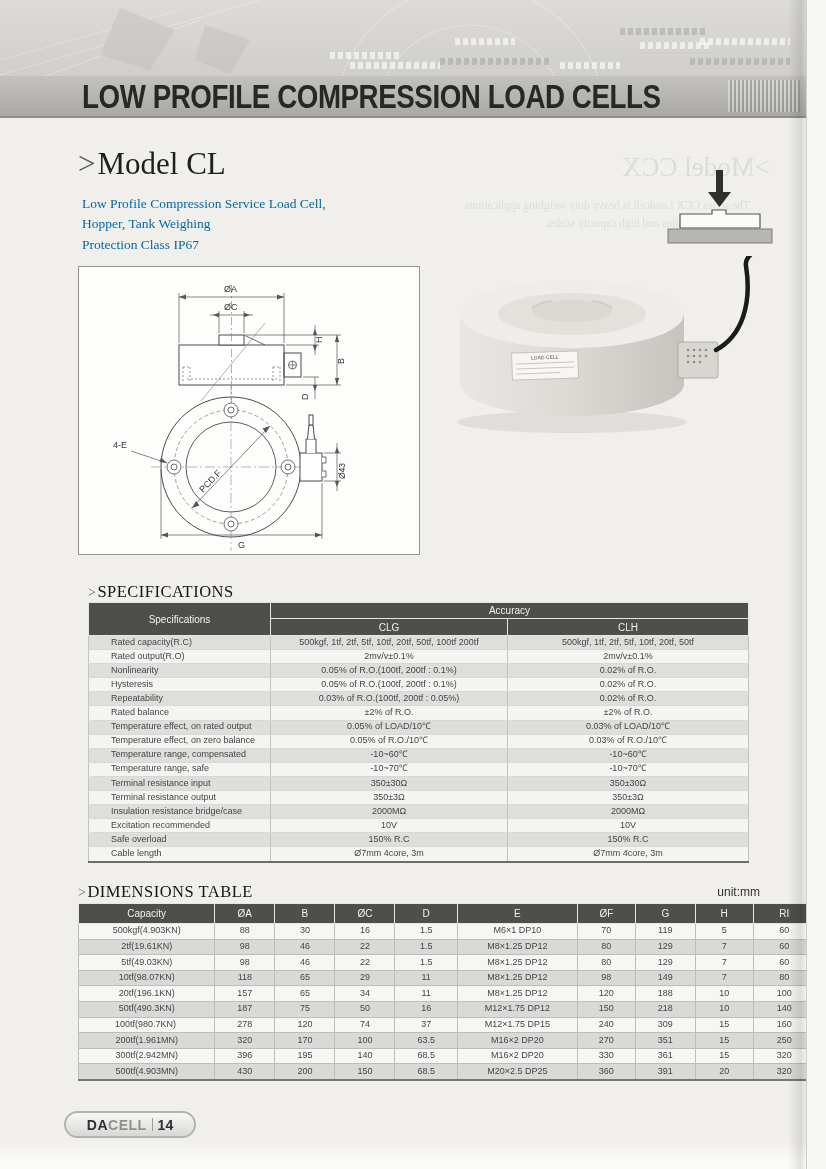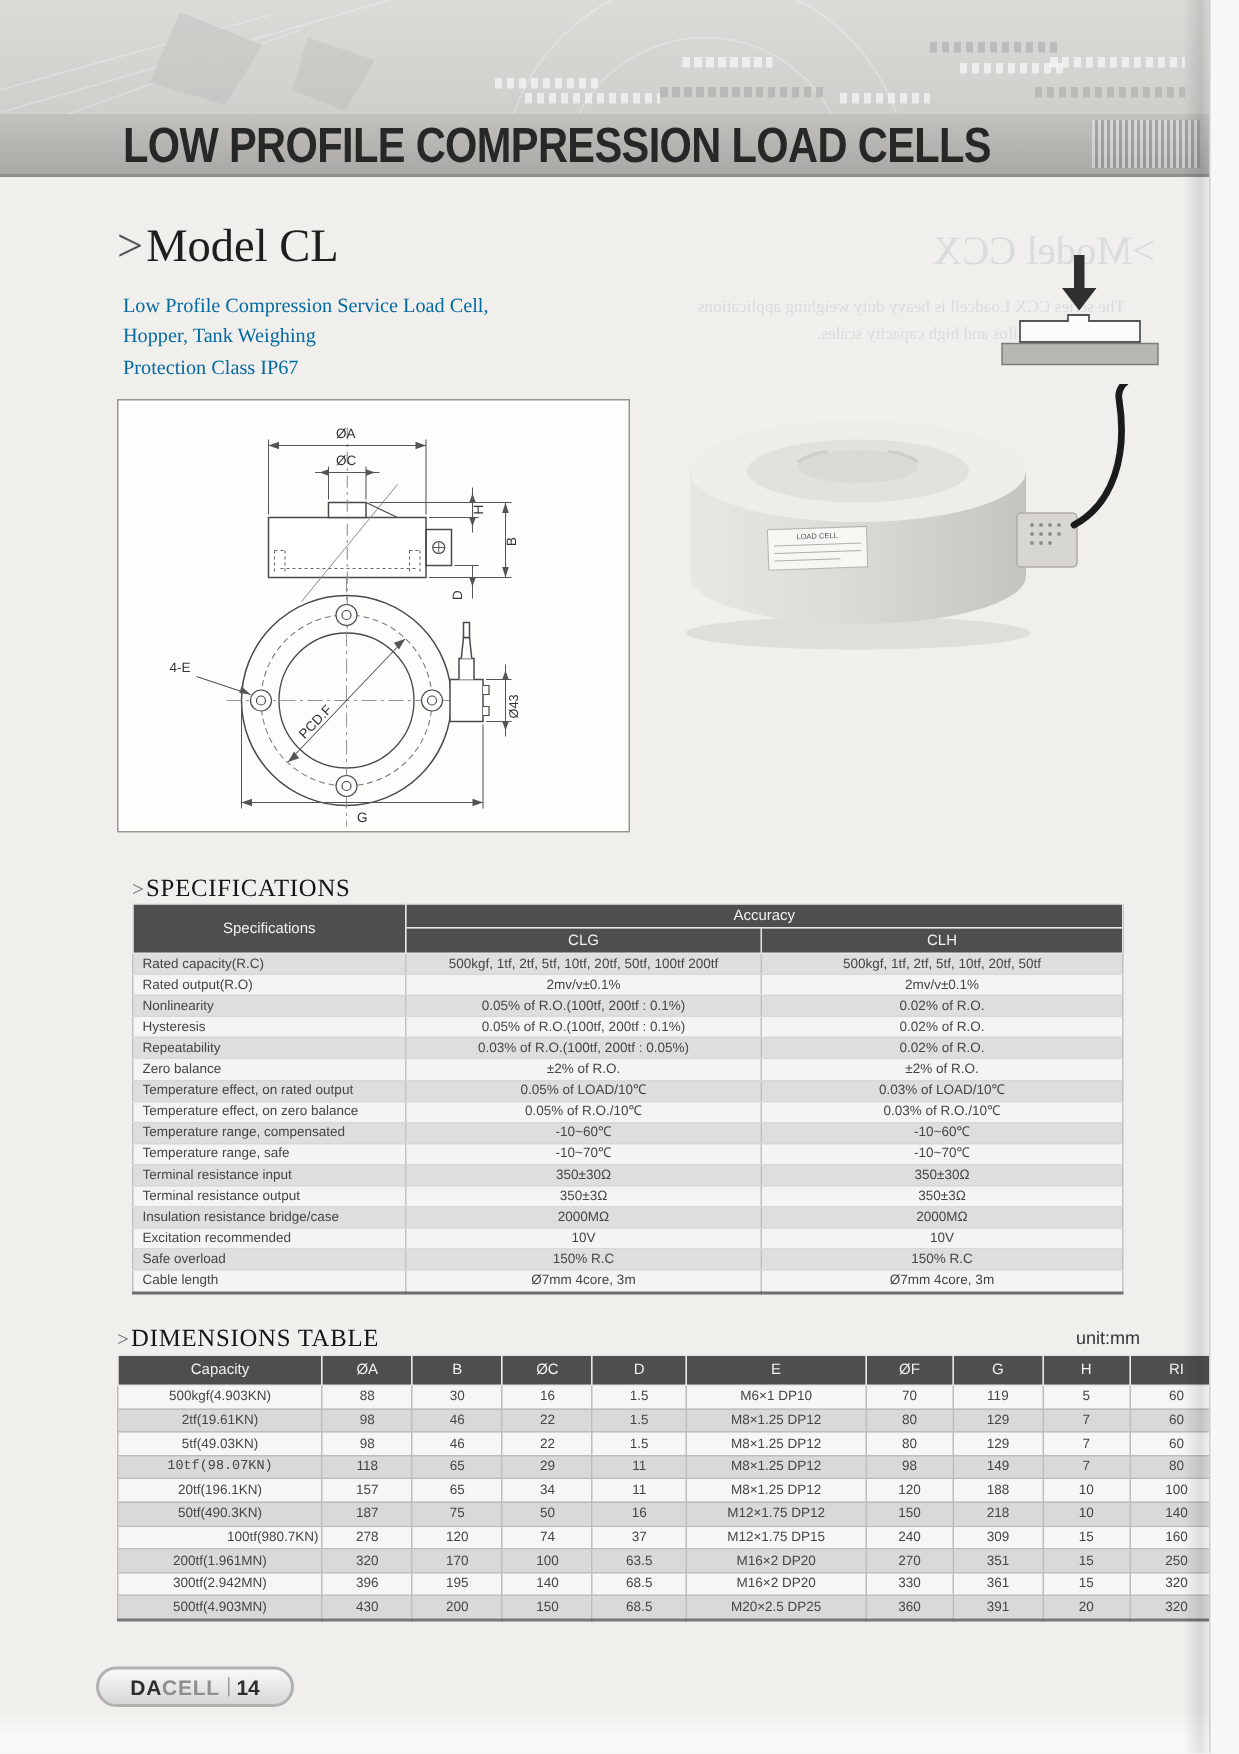--- a/index.html
+++ b/index.html
@@ -54,21 +54,21 @@
   
   table{border-collapse:collapse;table-layout:fixed;}
   .spec-table-wrap{position:absolute;left:88px;top:602px;}
   .spec-table{width:660px;}
   .spec-table th{background:#4e4e4d;color:#f1f1ef;font-weight:normal;font-size:10px;border:1px solid #e6e6e4;}
   .spec-table .th-corner{width:182px;}
   .spec-table .th-group{height:13px;}
   .spec-table .th-col{height:14px;}
   .spec-table td{font-size:9px;color:#454545;text-align:center;border-right:1px solid #c2c2c0;border-left:1px solid #c2c2c0;
      border-bottom:1px solid #d8d8d6;padding:0 3px;height:13.1px;line-height:1.1;}
-  .spec-table td.lbl{text-align:left;padding-left:6px;}
+  .spec-table td.lbl{text-align:left;padding-left:22px;}
   .spec-table tbody tr:nth-child(odd){background:#dededc;}
   .spec-table tbody tr:nth-child(even){background:#f4f4f2;}
   .spec-table{border-bottom:2px solid #6d6d6b;border-left:1px solid #c2c2c0;border-right:1px solid #c2c2c0;}
 
   .dim-table-wrap{position:absolute;left:78px;top:903px;}
   .dim-table{width:738px;border:1px solid #8f8f8d;border-bottom:2px solid #777775;}
   .dim-table th{background:#4e4e4d;color:#f1f1ef;font-weight:normal;font-size:10px;height:17px;border:1px solid #e6e6e4;}
   .dim-table td{font-size:9px;color:#454545;text-align:center;border:1px solid #bdbdbb;height:14.6px;padding:0 2px;line-height:1.1;}
   .dim-table tbody tr:nth-child(odd){background:#f6f6f4;}
   .dim-table tbody tr:nth-child(even){background:#d9d9d7;}
@@ -350,21 +350,21 @@
             <td class="lbl">Hysteresis</td>
             <td>0.05% of R.O.(100tf, 200tf : 0.1%)</td>
             <td>0.02% of R.O.</td>
           </tr>
           <tr>
             <td class="lbl">Repeatability</td>
             <td>0.03% of R.O.(100tf, 200tf : 0.05%)</td>
             <td>0.02% of R.O.</td>
           </tr>
           <tr>
-            <td class="lbl">Zero balance</td>
+            <td class="lbl">Rated balance</td>
             <td>±2% of R.O.</td>
             <td>±2% of R.O.</td>
           </tr>
           <tr>
             <td class="lbl">Temperature effect, on rated output</td>
             <td>0.05% of LOAD/10℃</td>
             <td>0.03% of LOAD/10℃</td>
           </tr>
           <tr>
             <td class="lbl">Temperature effect, on zero balance</td>
@@ -477,21 +477,21 @@
             <td>46</td>
             <td>22</td>
             <td>1.5</td>
             <td>M8×1.25 DP12</td>
             <td>80</td>
             <td>129</td>
             <td>7</td>
             <td>60</td>
           </tr>
           <tr>
-            <td class="" style="text-align: center; font-family: Liberation Mono, monospace;">10tf(98.07KN)</td>
+            <td class="" style="text-align: center;">10tf(98.07KN)</td>
             <td>118</td>
             <td>65</td>
             <td>29</td>
             <td>11</td>
             <td>M8×1.25 DP12</td>
             <td>98</td>
             <td>149</td>
             <td>7</td>
             <td>80</td>
           </tr>
@@ -513,21 +513,21 @@
             <td>75</td>
             <td>50</td>
             <td>16</td>
             <td>M12×1.75 DP12</td>
             <td>150</td>
             <td>218</td>
             <td>10</td>
             <td>140</td>
           </tr>
           <tr>
-            <td class="" style="text-align: right; padding-left: 36px;">100tf(980.7KN)</td>
+            <td class="" style="text-align: left; padding-left: 36px;">100tf(980.7KN)</td>
             <td>278</td>
             <td>120</td>
             <td>74</td>
             <td>37</td>
             <td>M12×1.75 DP15</td>
             <td>240</td>
             <td>309</td>
             <td>15</td>
             <td>160</td>
           </tr>

